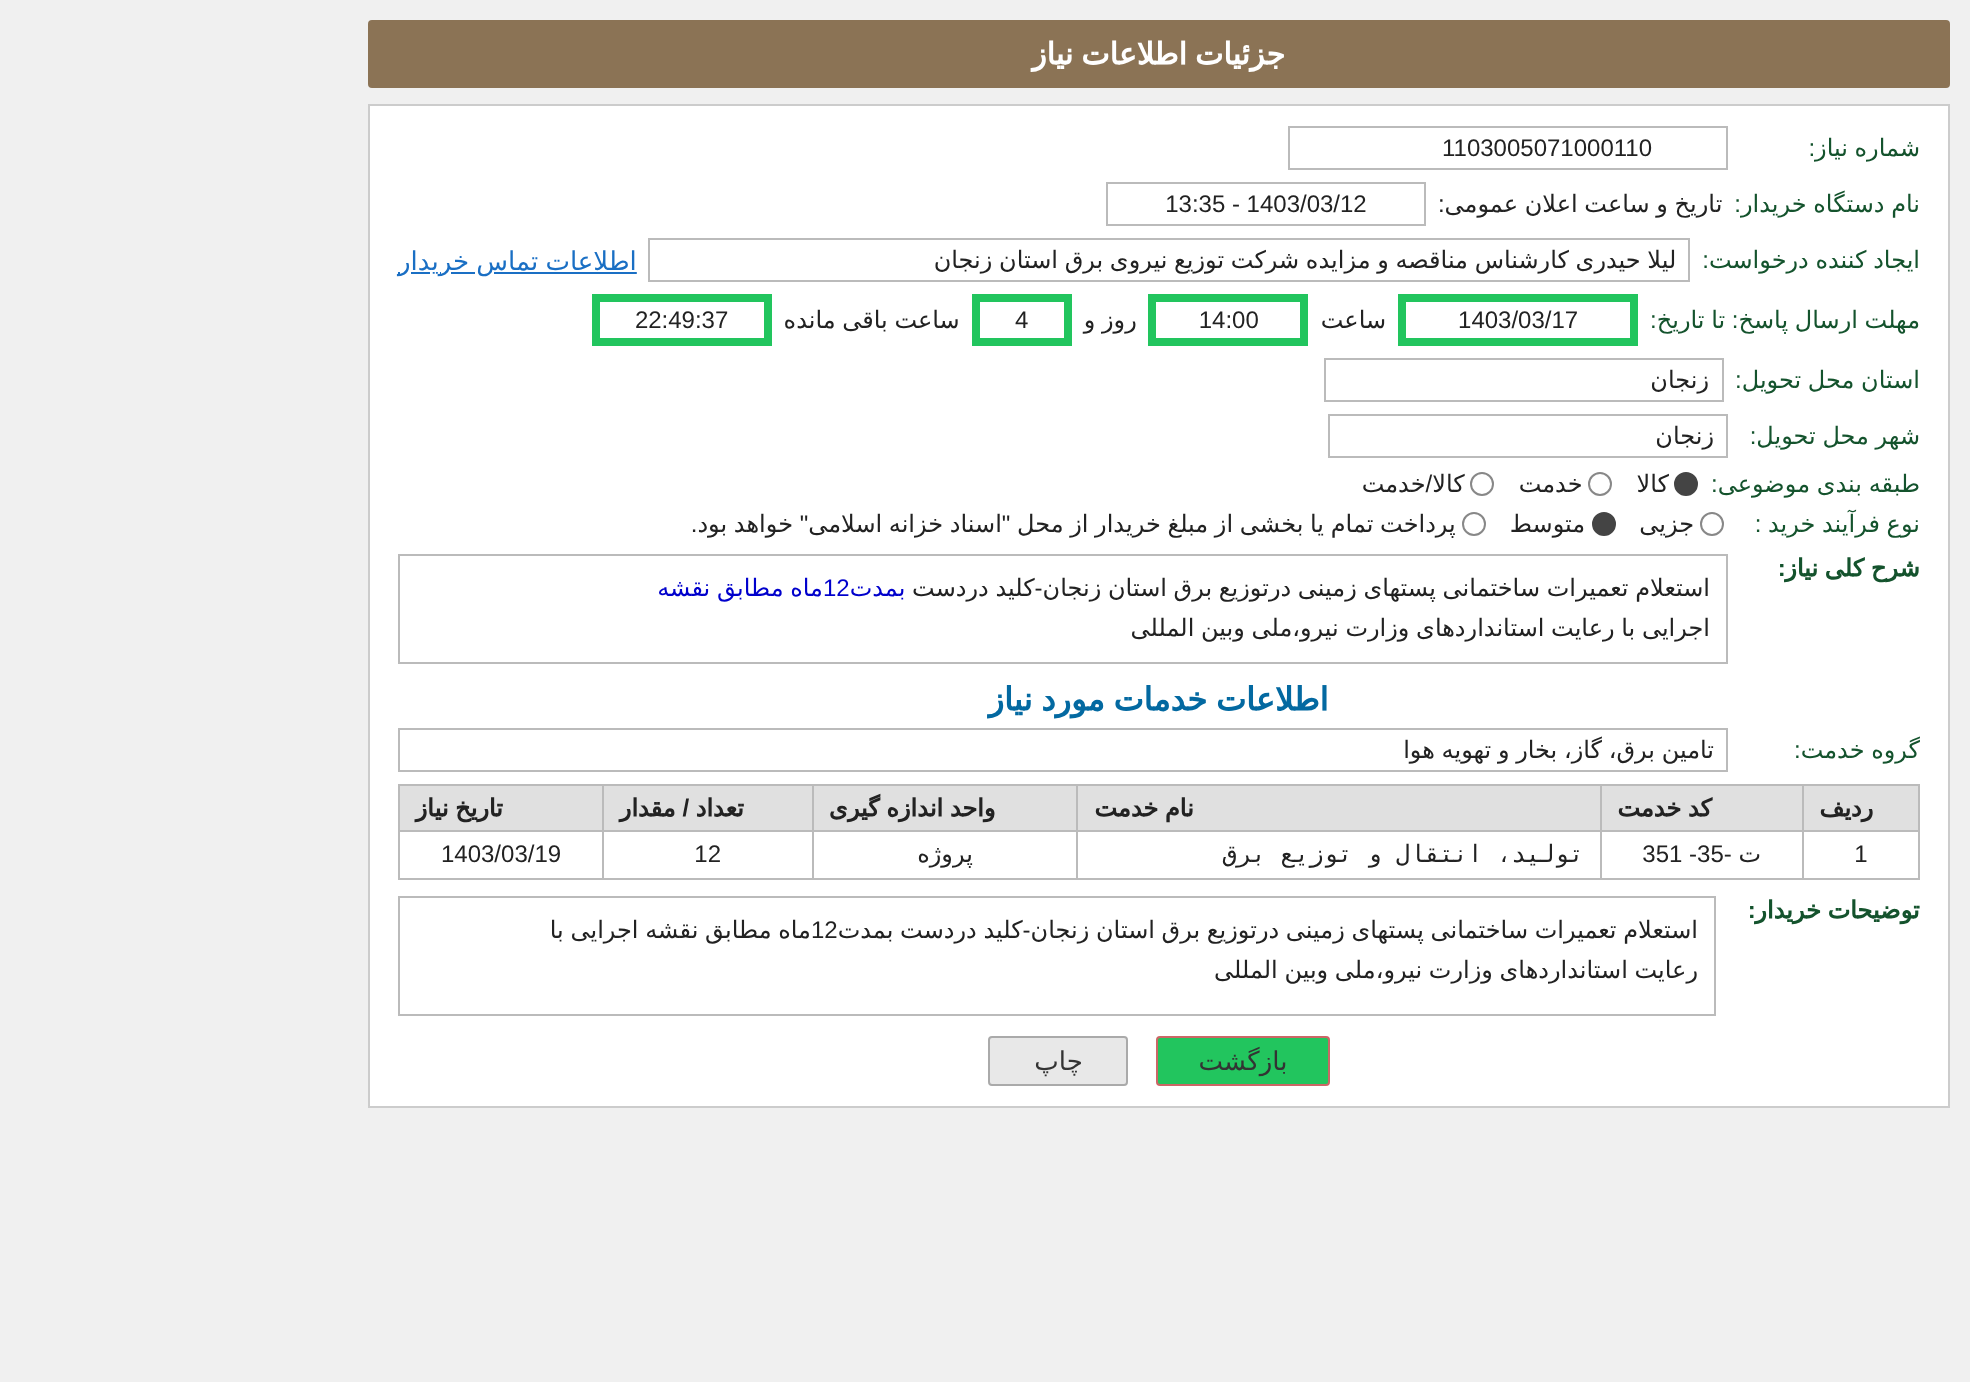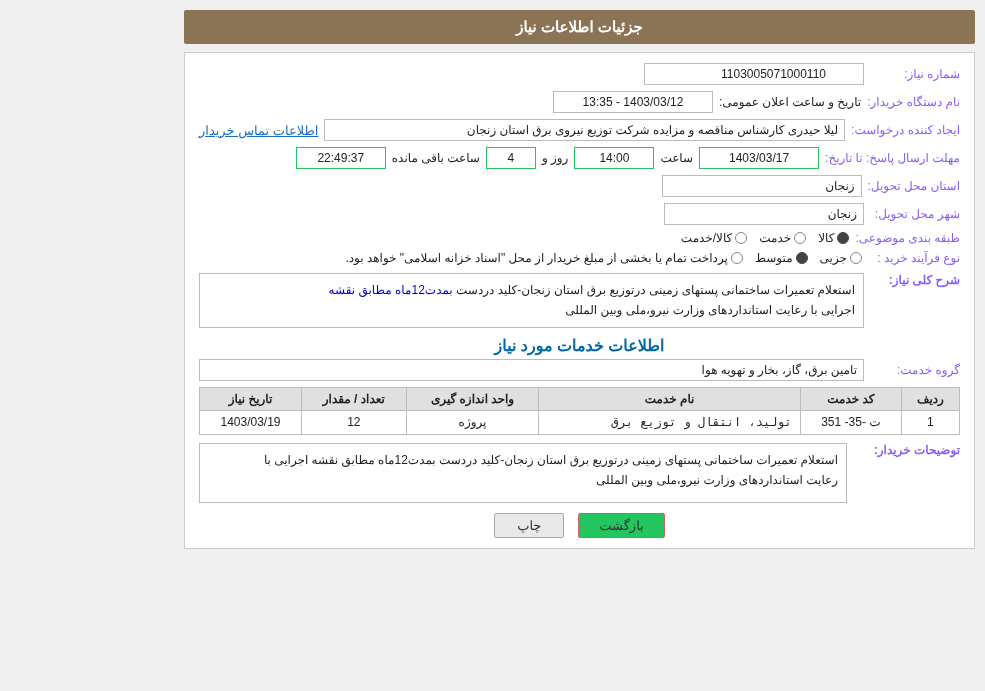--- a/index.html
+++ b/index.html
@@ -31,39 +31,39 @@
       border: 1px solid #ccc;
       padding: 10px 14px;
     }
     .row {
       display: flex;
       align-items: center;
       margin-bottom: 6px;
       gap: 6px;
     }
     .label {
-      color: #8b5cf6;
+      color: #14532d;
       white-space: nowrap;
       min-width: 90px;
       text-align: right;
       font-size: 12px;
     }
     .value-box {
       border: 1px solid #bbb;
       background: #fff;
       padding: 2px 6px;
       min-height: 22px;
       flex: 1;
       text-align: right;
       font-size: 12px;
       display: flex;
       align-items: center;
     }
     .date-box {
-      border: 1px solid #22c55e;
+      border: 4px solid #22c55e;
       background: #fff;
       padding: 2px 6px;
       min-height: 22px;
       width: 120px;
       text-align: center;
       font-size: 12px;
       display: flex;
       align-items: center;
       justify-content: center;
     }
@@ -126,33 +126,33 @@
     }
     table {
       width: 100%;
       border-collapse: collapse;
       font-size: 12px;
     }
     table th {
       background: #e0e0e0;
       border: 1px solid #bbb;
       padding: 4px 8px;
-      text-align: center;
+      text-align: left;
       font-weight: bold;
     }
     table td {
       border: 1px solid #bbb;
       padding: 4px 8px;
       text-align: center;
     }
     table td.rtl { text-align: right; font-family: Liberation Mono, monospace; }
     .buyer-desc-row {
       display: flex;
       align-items: flex-start;
-      gap: 23px;
+      gap: 12px;
       margin-bottom: 8px;
     }
     .buyer-desc-box {
       border: 1px solid #bbb;
       background: #fff;
       padding: 6px 8px;
       min-height: 60px;
       text-align: right;
       font-size: 12px;
       line-height: 1.7;

